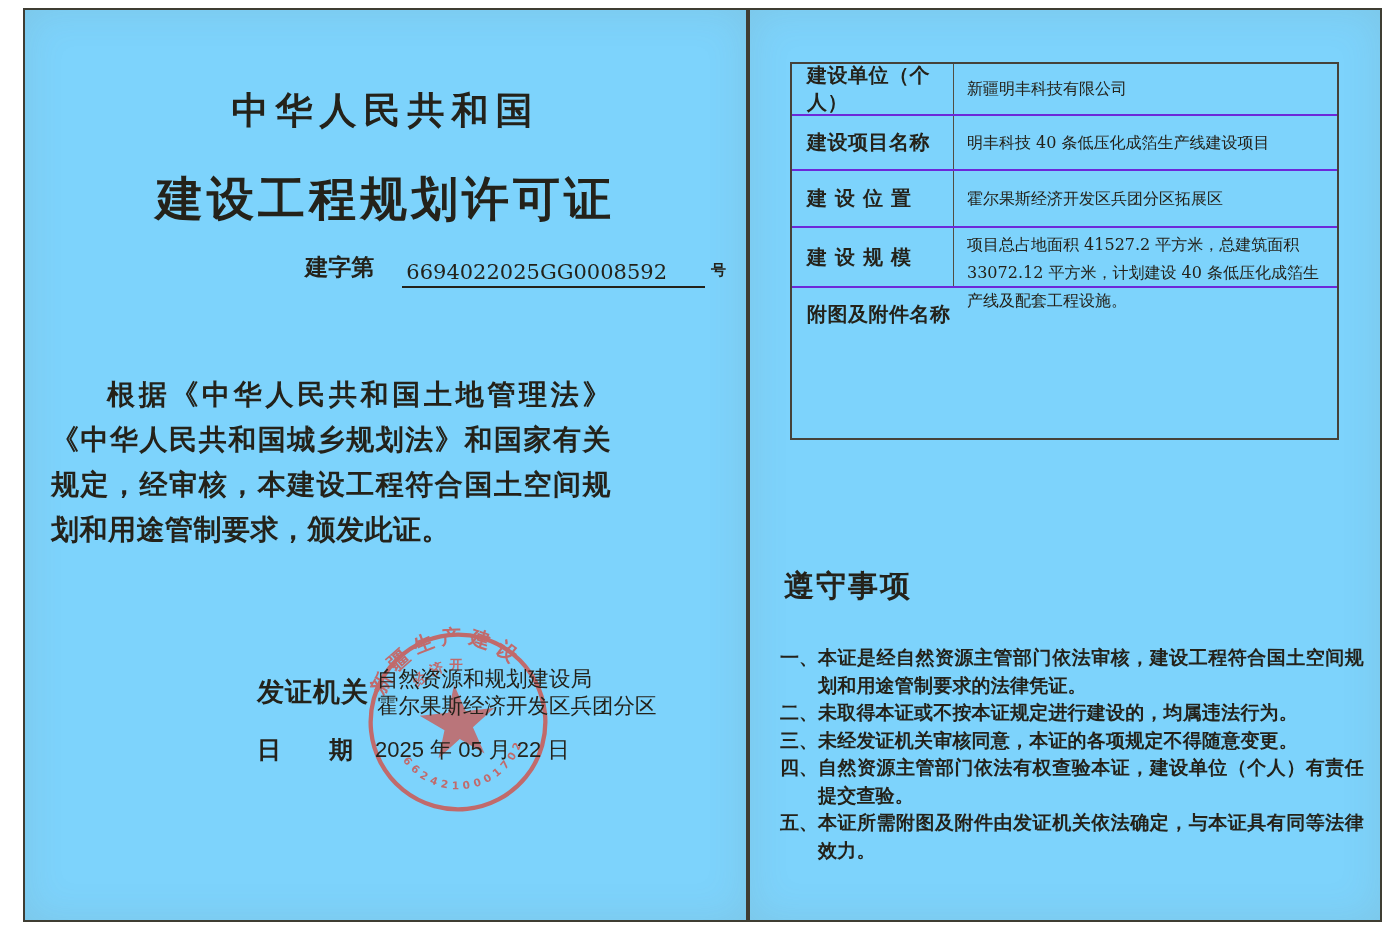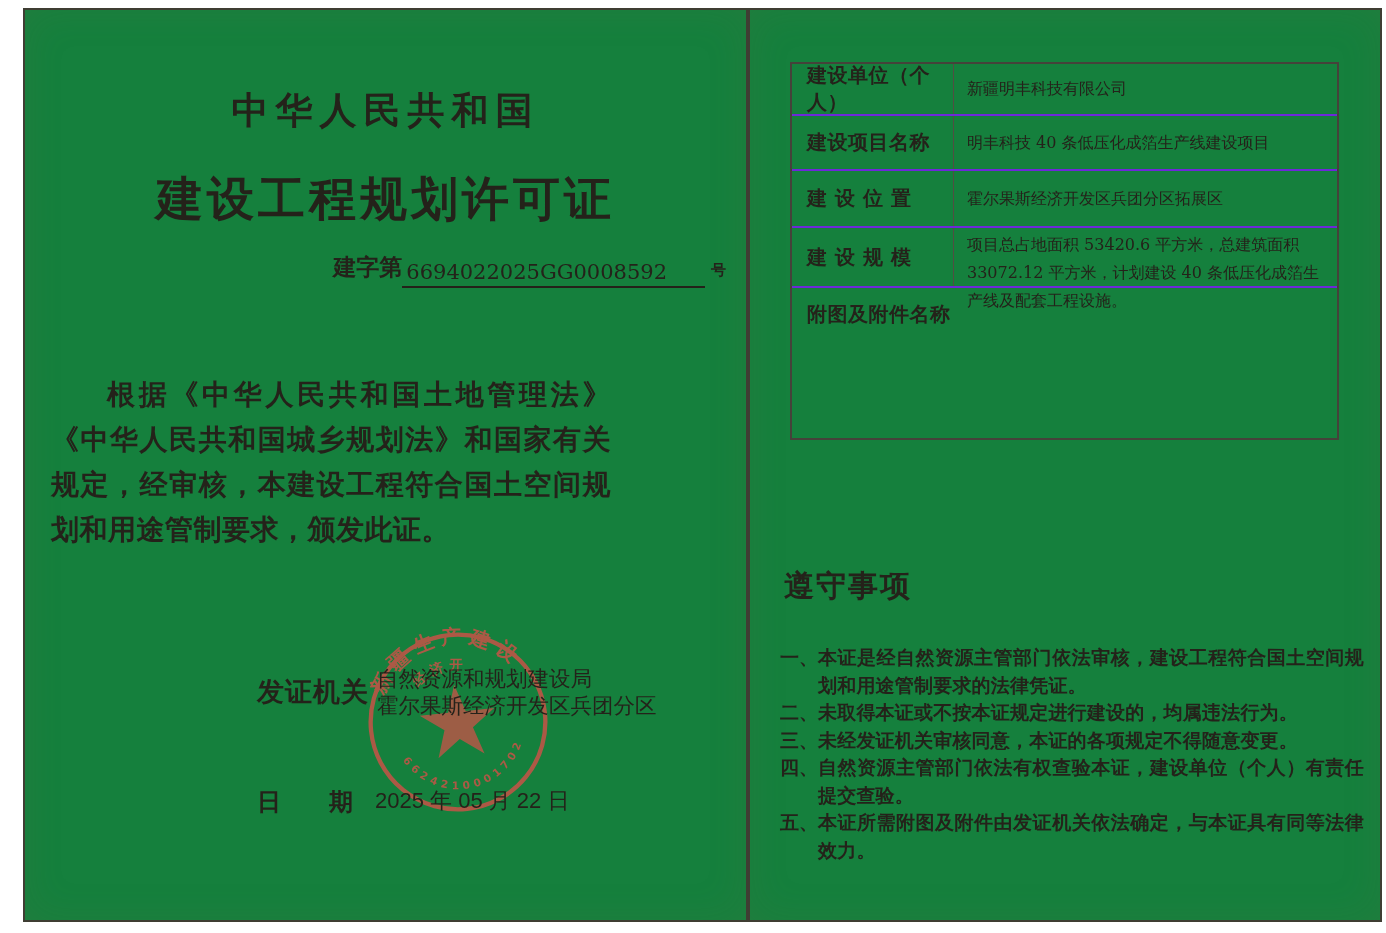--- a/index.html
+++ b/index.html
@@ -1,40 +1,40 @@
 <!DOCTYPE html>
 <html><head>
 <meta charset="utf-8">
 <style>
   * { margin:0; padding:0; box-sizing:border-box; }
   html,body { width:1386px; height:933px; background:#ffffff; overflow:hidden;
               font-family:"DejaVu Sans", sans-serif; color:#24221a; }
-  .page { position:absolute; top:8px; height:914px; background:#15803d;
+  .page { position:absolute; top:8px; height:914px; background:#7dd3fc;
           border:2px solid #3f3d33; box-shadow:inset 0 0 40px rgba(120,110,70,.12); }
   #left-page  { left:23px;  width:725px; }
   #right-page { left:748px; width:634px; }
 
   
   .country-title { position:absolute; top:76px; left:0; width:100%; text-align:center;
                    font-size:37px; font-weight:600; letter-spacing:7px; }
   .permit-title  { position:absolute; top:158px; left:0; width:100%; text-align:center;
                    font-size:47px; font-weight:800; letter-spacing:4px; }
   .number-row { position:absolute; top:242px; left:0; width:100%; text-align:right;
                 padding-right:20px; white-space:nowrap; }
   .number-prefix { font-size:23px; font-weight:700; vertical-align:4px; }
   .permit-number { font-family:"DejaVu Serif", serif; font-size:21px;
-                   border-bottom:2px solid #24221a; padding:0 38px 2px 4px; }
+                   border-bottom:2px solid #24221a; padding:0 38px 2px 4px;margin-left:28px; }
   .number-suffix { font-size:15px; font-weight:700; vertical-align:4px; margin-left:6px; }
   .body-par { position:absolute; top:362px; left:26px; width:560px;
               font-size:28px; font-weight:700; line-height:45px;
               text-indent:2em; letter-spacing:.5px; text-align:justify; }
   .issuer-row { position:absolute; left:232px; top:655px; display:flex; }
   .issuer-label { font-size:27px; font-weight:800; letter-spacing:1px; margin-top:9px; white-space:nowrap; }
   .issuer-value { margin-left:8px; font-size:21.5px; line-height:27px; font-weight:500; white-space:nowrap; }
-  .date-row { position:absolute; left:232px; top:776px; display:flex; align-items:flex-start; }
+  .date-row { position:absolute; left:232px; top:724px; display:flex; align-items:center; }
   .date-label { font-size:24px; font-weight:800; white-space:pre; }
   .date-value { margin-left:22px; font-family:Liberation Sans, sans-serif; font-size:22px; white-space:nowrap; }
   .stamp { position:absolute; left:337px; top:616px; width:192px; height:192px;
            transform:rotate(-6deg); opacity:.8; pointer-events:none; }
 
   
   .info-table { position:absolute; left:40px; top:52px; width:549px;
                 border:2px solid #45423a; }
   .trow { display:flex; }
   .trow + .trow { border-top:2px solid #6d28d9; }
@@ -114,21 +114,21 @@
       <div class="tlabel">建设项目名称</div>
       <div class="tvalue">明丰科技 40 条低压化成箔生产线建设项目</div>
     </div>
     <div class="trow r3">
       <div class="tlabel">建 设 位 置</div>
       <div class="tvalue">霍尔果斯经济开发区兵团分区拓展区</div>
     </div>
     <div class="trow r4">
       <div class="tlabel">建 设 规 模</div>
       <div class="tvalue">
-          <span>项目总占地面积 53420.6 平方米，总建筑面积 33072.12 平方米，计划建设 40 条低压化成箔生产线及配套工程设施。</span>
+          <span>项目总占地面积 41527.2 平方米，总建筑面积 33072.12 平方米，计划建设 40 条低压化成箔生产线及配套工程设施。</span>
         </div>
     </div>
     <div class="trow r5">
       <div class="tlabel">附图及附件名称</div>
     </div>
   </div>
 
   <div class="notice-title">遵守事项</div>
 
   <div class="notice-list">

